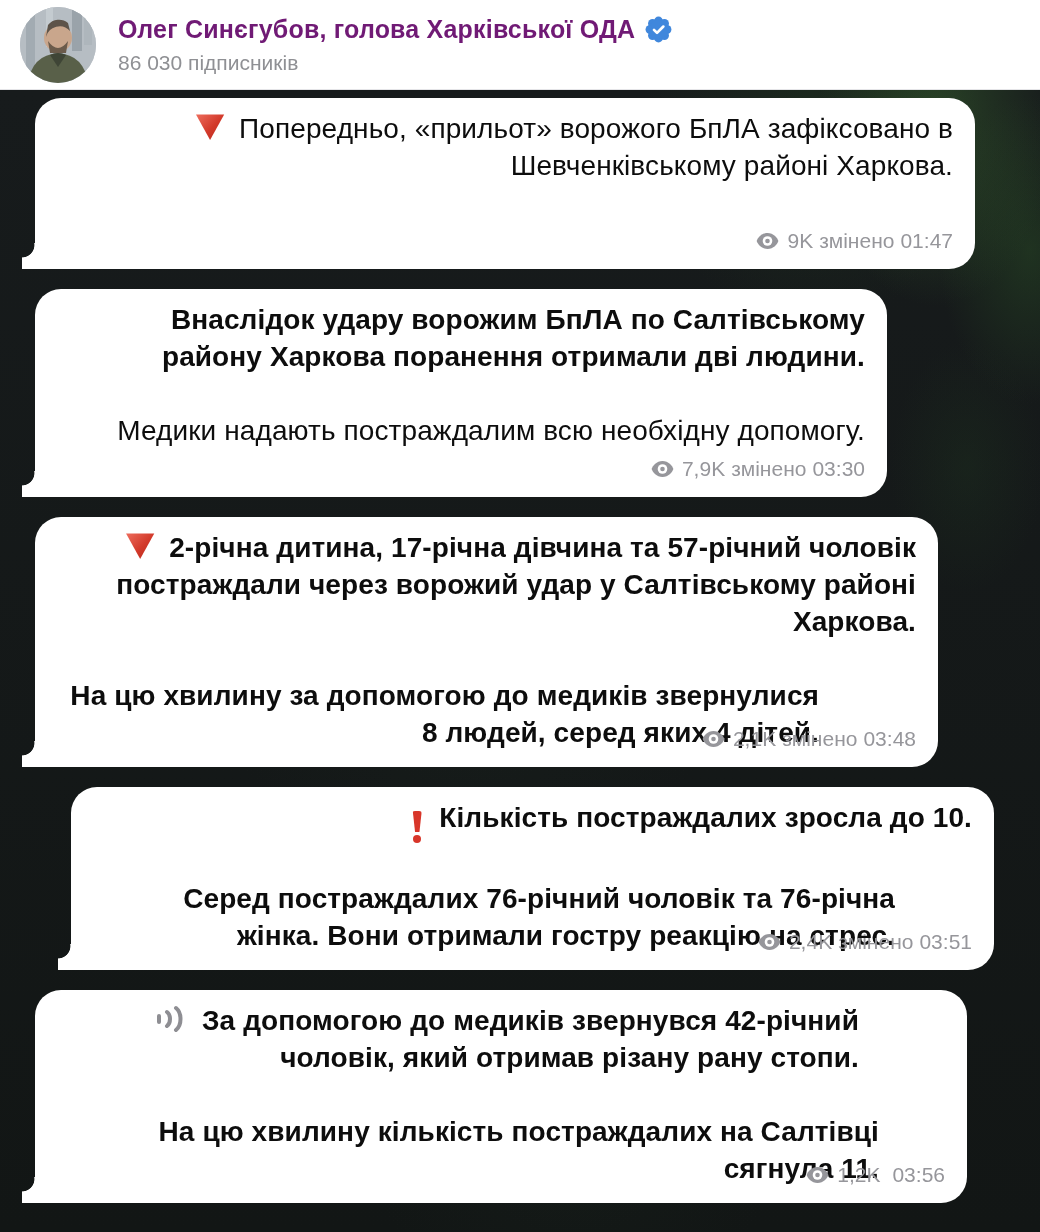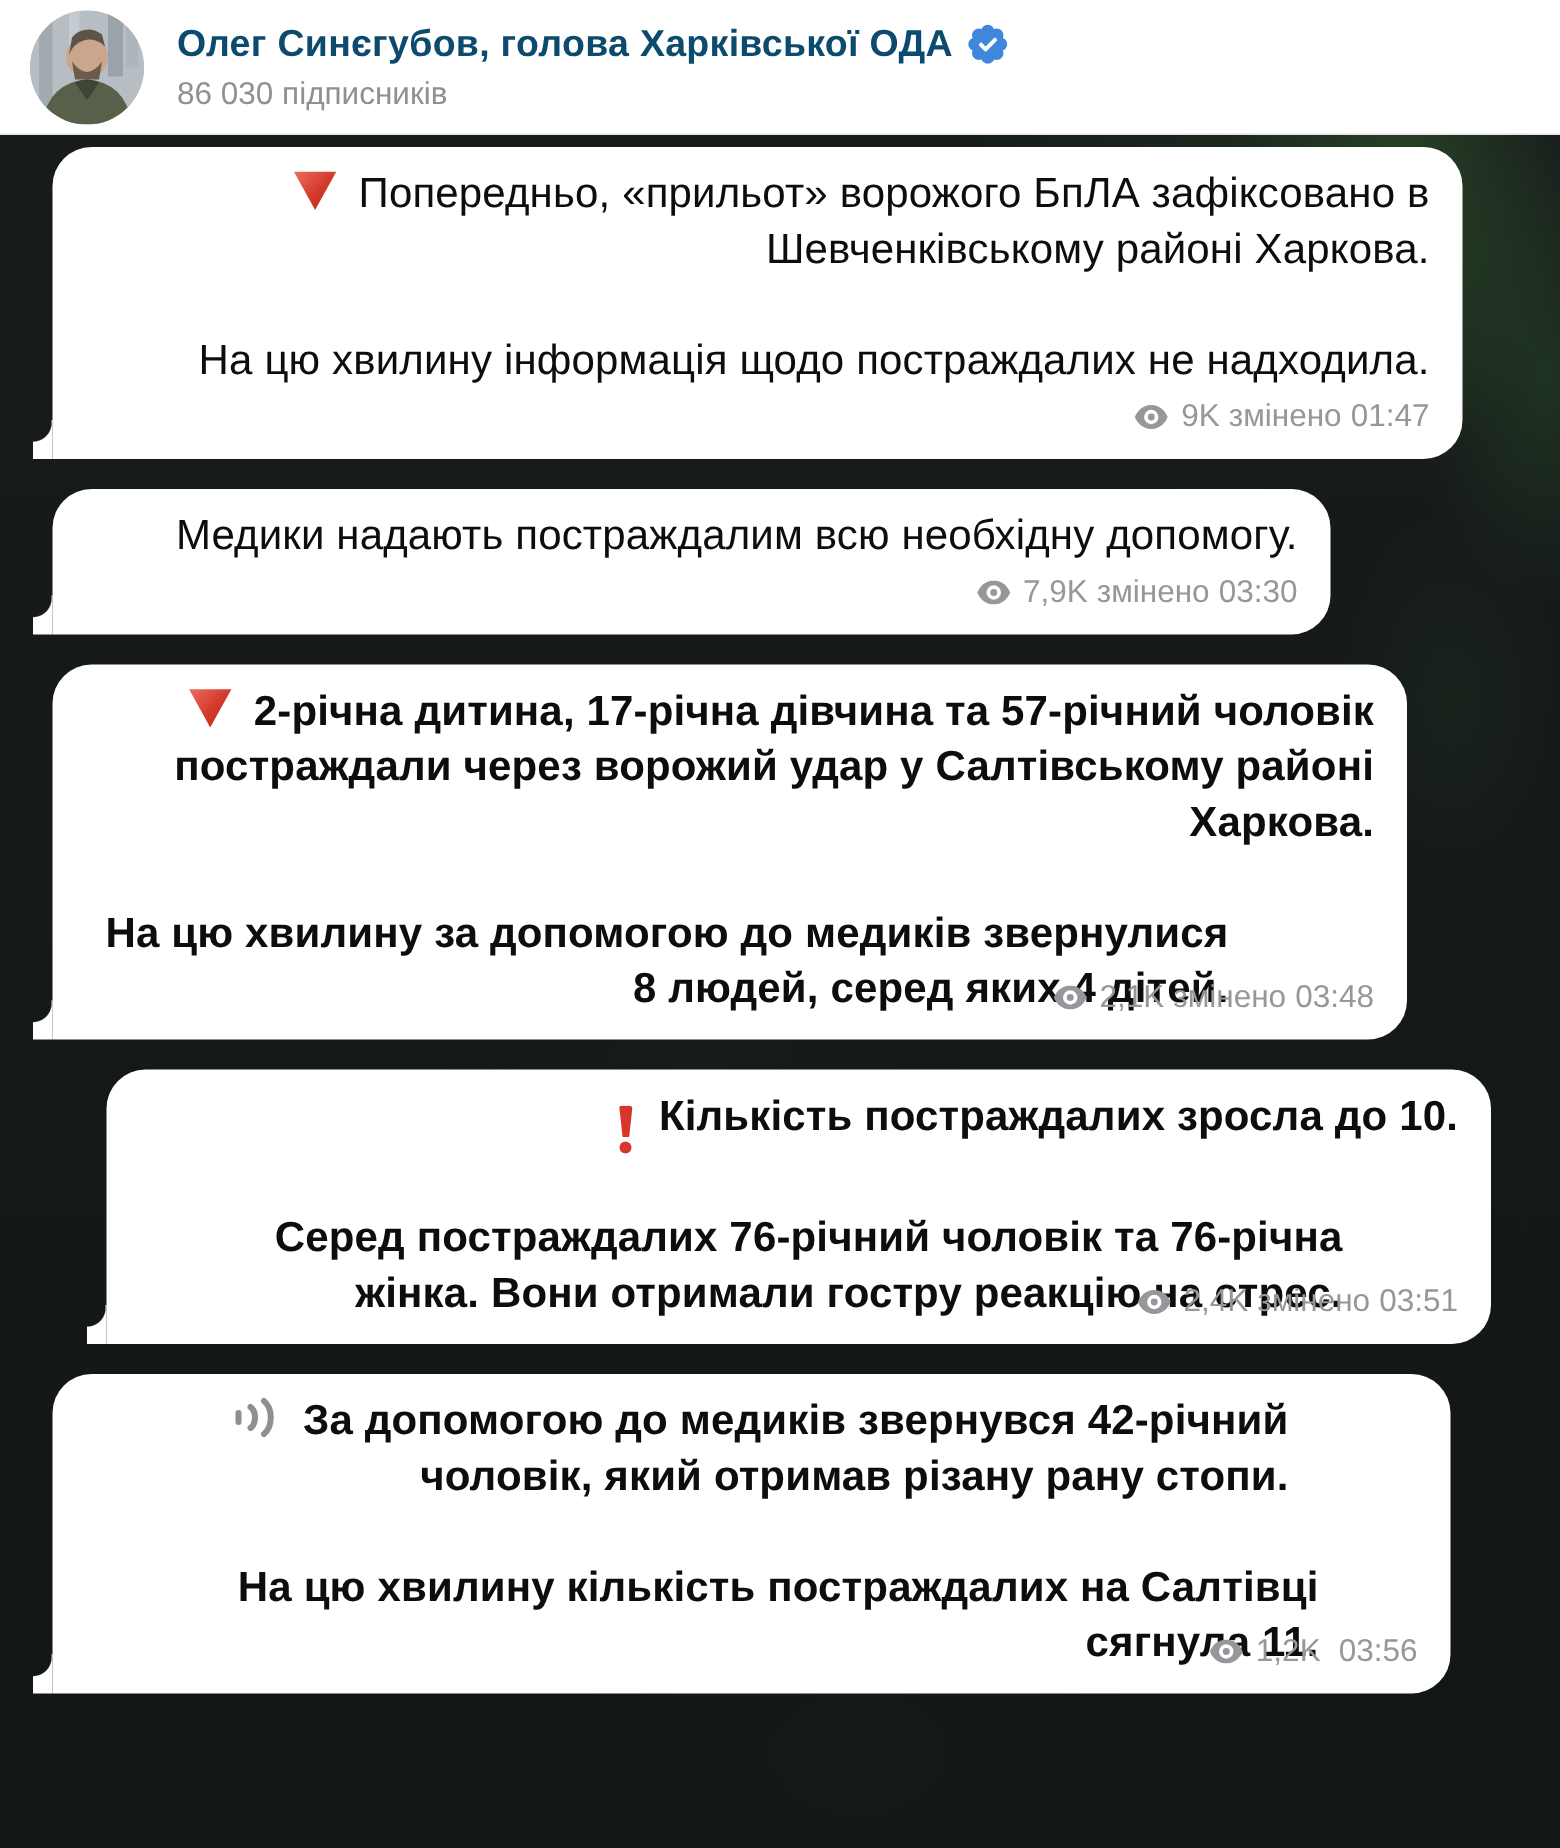--- a/index.html
+++ b/index.html
@@ -11,21 +11,21 @@
     height:90px; background:#ffffff; display:flex; align-items:center;
     padding:0 18px 0 20px; border-bottom:1px solid #e4e4e7;
   }
   .avatar{
     width:76px; height:76px; border-radius:50%; overflow:hidden; flex:0 0 auto;
     margin-right:22px; background:#b9c0c6;
   }
   .avatar svg{ display:block; }
   .h-text{ min-width:0; }
   .title-row{ display:flex; align-items:center; gap:10px; }
-  .title{ font-size:25px; font-weight:700; color:#0c4a6e; letter-spacing:.2px; white-space:nowrap; }
+  .title{ font-size:25px; font-weight:700; color:#701a75; letter-spacing:.2px; white-space:nowrap; }
   .badge{ width:27px; height:27px; flex:0 0 auto; }
   .subtitle{ font-size:21px; color:#8f9094; margin-top:7px; }
 
   
   .chat{
     height:1142px;
     padding:8px 0 0 35px;
     background:
       radial-gradient(170px 260px at 90% 3%,  rgba(58,104,48,.50), transparent 70%),
       radial-gradient(130px 220px at 99% 14%, rgba(44,84,40,.42),  transparent 70%),
@@ -123,35 +123,35 @@
     </div>
     <div class="subtitle">86 030 підписників</div>
   </div>
 </div>
 
 <div class="chat">
 
   <div class="bubble m1">
     <div class="tail"></div>
     <p class="first"><span class="tri-icon"></span><span>Попередньо, «прильот» ворожого БпЛА зафіксовано в Шевченківському районі Харкова.</span></p>
-    <p><span>На цю хвилину інформація щодо постраждалих не надходила.</span></p>
     <div class="meta">
       <svg width="23" height="16" viewBox="0 0 23 16">
         <path d="M11.5 0 C5.5 0 1.8 4.6 0.6 8 C1.8 11.4 5.5 16 11.5 16 C17.5 16 21.2 11.4 22.4 8 C21.2 4.6 17.5 0 11.5 0 Z" fill="#96969b"></path>
         <circle cx="11.5" cy="8" r="4.8" fill="#ffffff"></circle>
         <circle cx="11.5" cy="8" r="2.3" fill="#96969b"></circle>
       </svg>
       <span>9K</span>
       <span>змінено</span>
       <span>01:47</span>
     </div>
   </div>
 
   <div class="bubble m2">
     <div class="tail"></div>
+    <p class="first b"><span>&nbsp;&nbsp;&nbsp;&nbsp;&nbsp;&nbsp;&nbsp;Внаслідок удару ворожим БпЛА по Салтівському району Харкова поранення отримали дві людини.</span></p>
     <p><span>Медики надають постраждалим всю необхідну допомогу.</span></p>
     <div class="meta">
       <svg width="23" height="16" viewBox="0 0 23 16">
         <path d="M11.5 0 C5.5 0 1.8 4.6 0.6 8 C1.8 11.4 5.5 16 11.5 16 C17.5 16 21.2 11.4 22.4 8 C21.2 4.6 17.5 0 11.5 0 Z" fill="#96969b"></path>
         <circle cx="11.5" cy="8" r="4.8" fill="#ffffff"></circle>
         <circle cx="11.5" cy="8" r="2.3" fill="#96969b"></circle>
       </svg>
       <span>7,9K</span>
       <span>змінено</span>
       <span>03:30</span>

